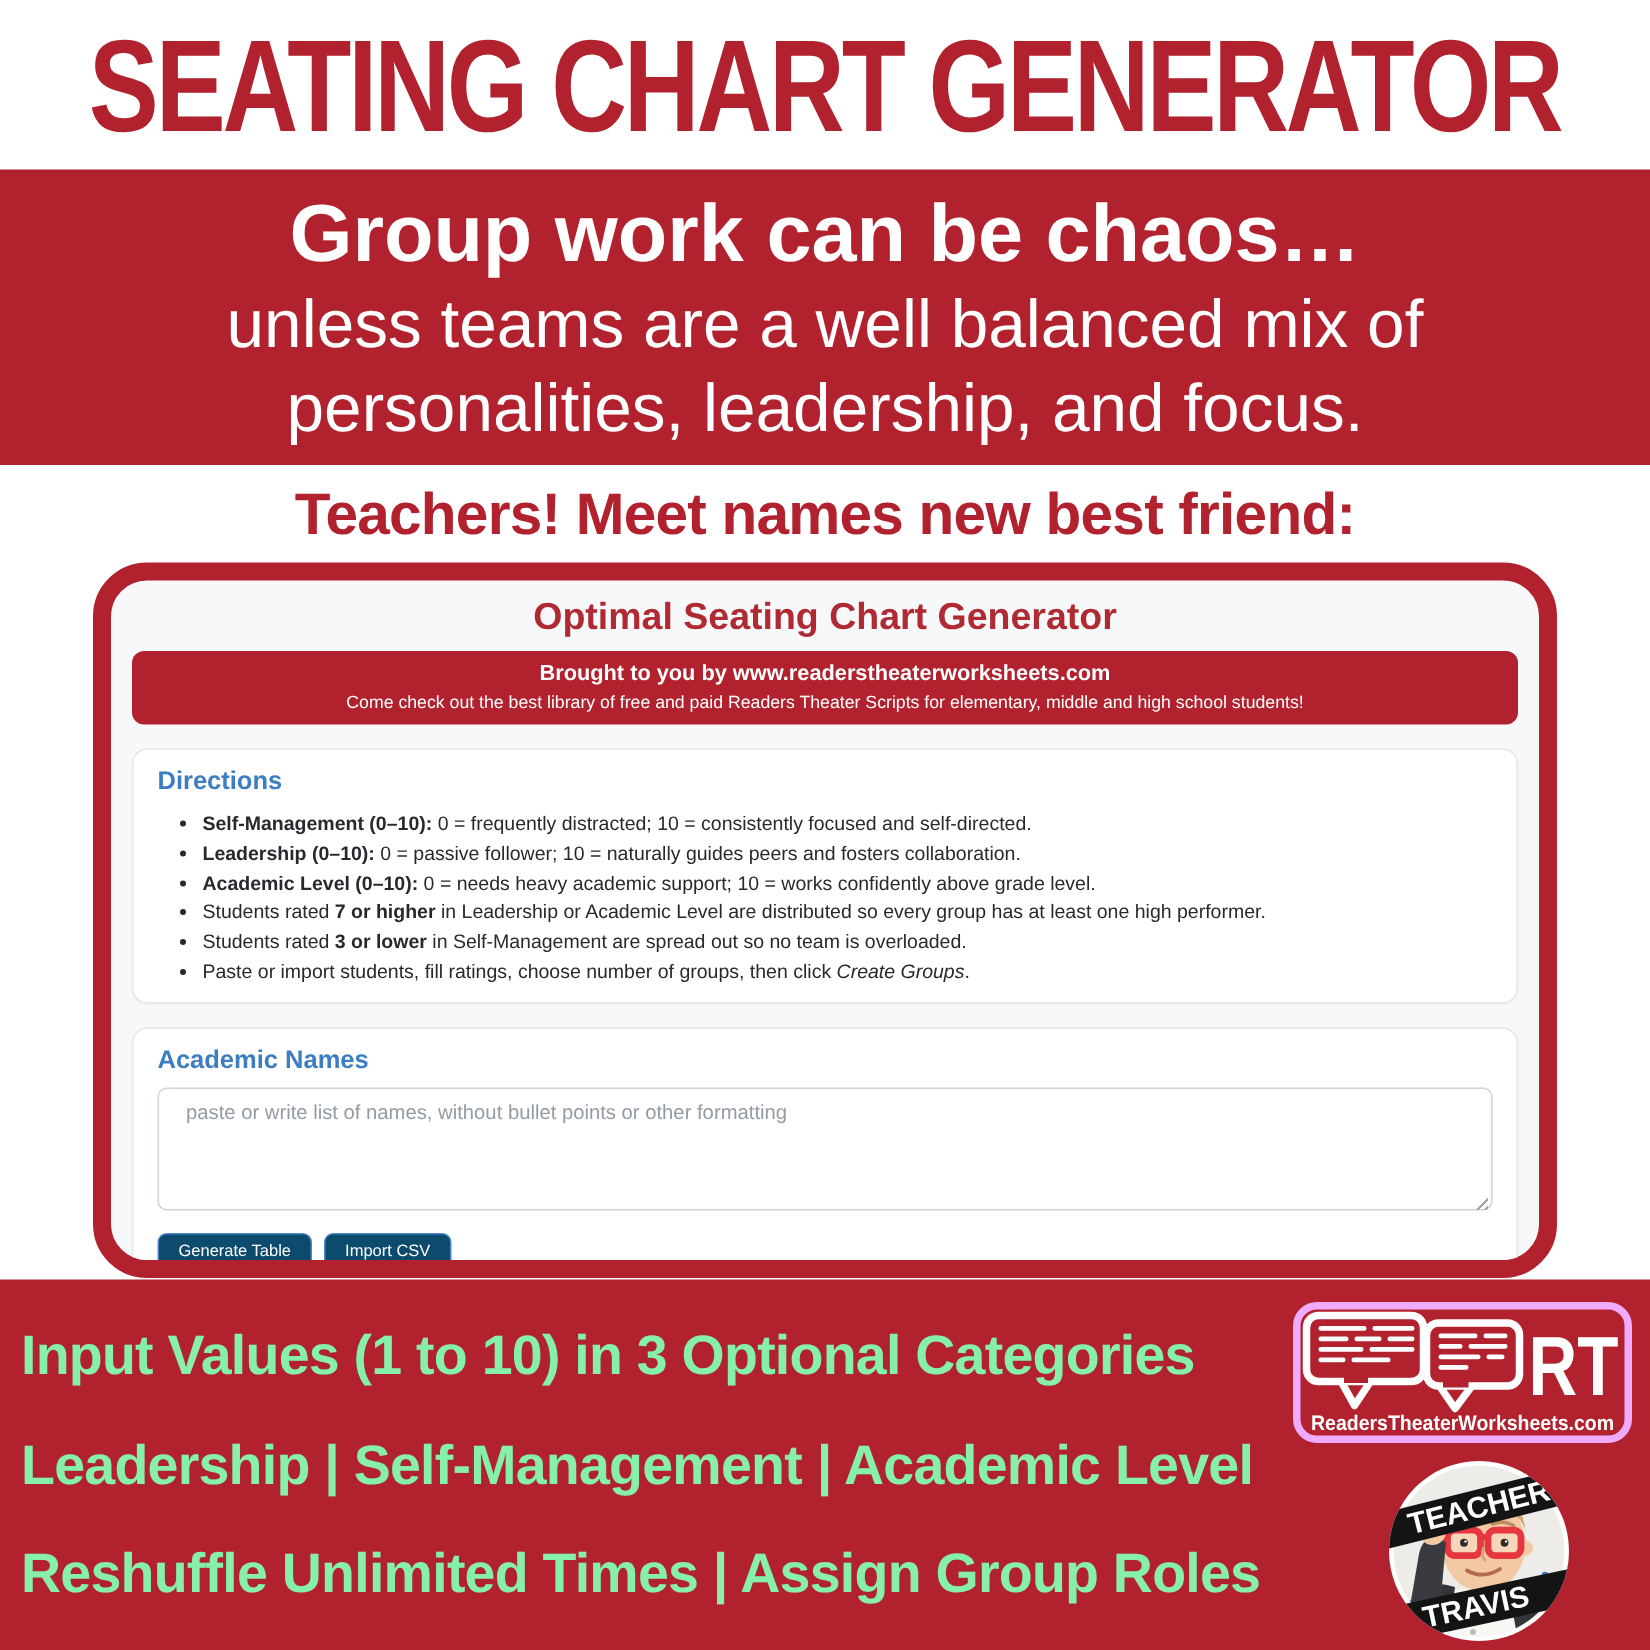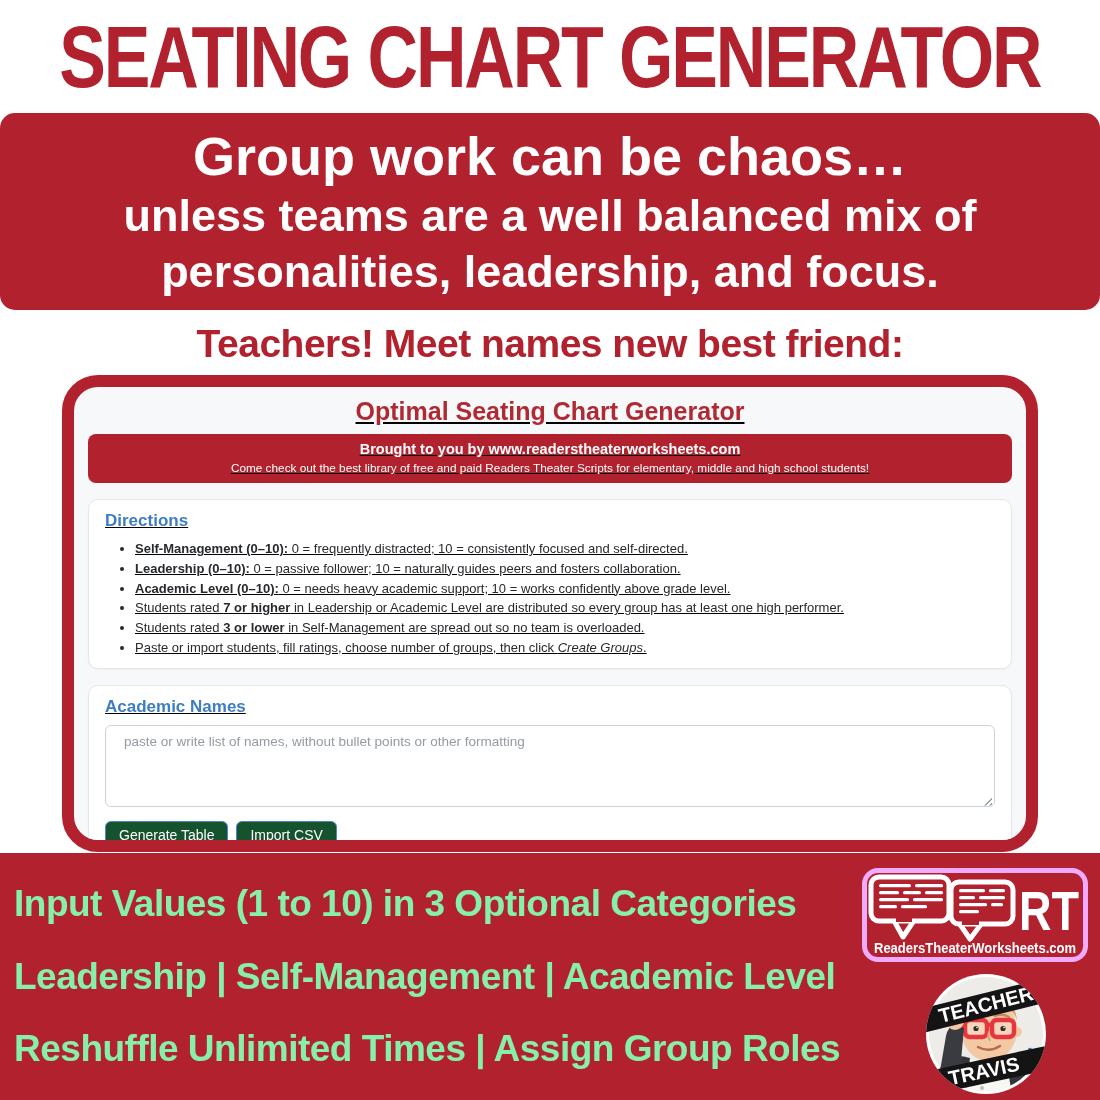--- a/index.html
+++ b/index.html
@@ -8,32 +8,32 @@
     font-family:"Liberation Sans", sans-serif;background:#ffffff;
   }
   
   .top-banner{height:113px;display:flex;align-items:center;justify-content:center;background:#ffffff;}
   .page-title{
     color:#b1222e;font-weight:bold;font-size:66px;letter-spacing:-2px;white-space:nowrap;
     transform:scale(1.06,1.32);transform-origin:center;
   }
   
   .tagline-band{height:197px;background:#b1222e;color:#ffffff;text-align:center;
-    display:flex;flex-direction:column;justify-content:center;gap:2px;border-radius:15px;}
+    display:flex;flex-direction:column;justify-content:center;gap:2px;}
   .tagline-bold{font-size:54px;font-weight:bold;letter-spacing:0px;}
-  .tagline-light{font-size:45px;font-weight:700;letter-spacing:0px;line-height:1.2;}
+  .tagline-light{font-size:45px;font-weight:400;letter-spacing:0px;line-height:1.2;}
   
   .mid-section{height:543px;background:#ffffff;}
   .intro-heading{
     margin:0;padding-top:12px;text-align:center;color:#b1222e;
     font-size:39px;font-weight:bold;letter-spacing:-0.5px;
   }
   .app-frame{
     box-sizing:border-box;width:976px;height:477px;margin:9px auto 0;
-    border:12px solid #b1222e;border-radius:36px;background:#f7f8fa;overflow:hidden;text-decoration:underline;
+    border:12px solid #b1222e;border-radius:36px;background:#f7f8fa;overflow:hidden;
   }
   .app-title{
     margin:10px 0 8px;text-align:center;color:#b02a33;font-size:25px;font-weight:bold;
   }
   .promo-banner{
     margin:0 14px;background:#b1222e;border-radius:8px;color:#ffffff;text-align:center;
     padding:7px 8px 8px;
   }
   .promo-line1{font-size:14.5px;font-weight:bold;margin-bottom:4px;}
   .promo-line2{font-size:11.8px;font-weight:400;}
@@ -53,22 +53,22 @@
     font-family:"Liberation Sans", sans-serif;font-size:13.5px;color:#333;background:#fff;outline:none;
   }
   .names-textarea::placeholder{color:#939ba3;}
   .resize-handle{
     position:absolute;right:3px;bottom:5px;width:9px;height:9px;pointer-events:none;
     background:repeating-linear-gradient(135deg,transparent 0 2.5px,#9aa3ab 2.5px 4px);
     clip-path:polygon(100% 0,100% 100%,0 100%);
   }
   .button-row{margin-top:10px;display:flex;gap:8px;}
   .btn{
-    background:#14532d;border:1px solid #4d87c8;border-radius:6px;color:#ffffff;
-    font-family:"Liberation Sans", sans-serif;font-size:14px;padding:5px 13px;cursor:pointer;
+    background:#0c4a6e;border:1px solid #4d87c8;border-radius:6px;color:#ffffff;
+    font-family:"Liberation Sans", sans-serif;font-size:11px;padding:5px 13px;cursor:pointer;
   }
   
   .features-band{height:247px;background:#b1222e;position:relative;color:#86efac;}
   .feature-lines{
     position:absolute;left:14px;top:0;height:100%;width:850px;
     display:flex;flex-direction:column;justify-content:space-evenly;
   }
   .feature-line{font-size:37px;font-weight:bold;letter-spacing:-0.5px;white-space:nowrap;}
   .rt-logo{
     position:absolute;top:15px;right:12px;box-sizing:border-box;width:226px;height:94px;

